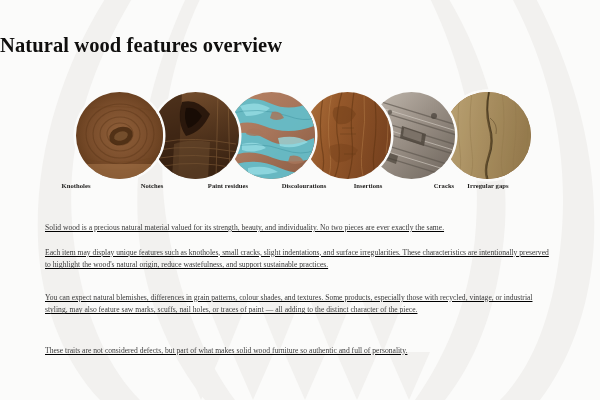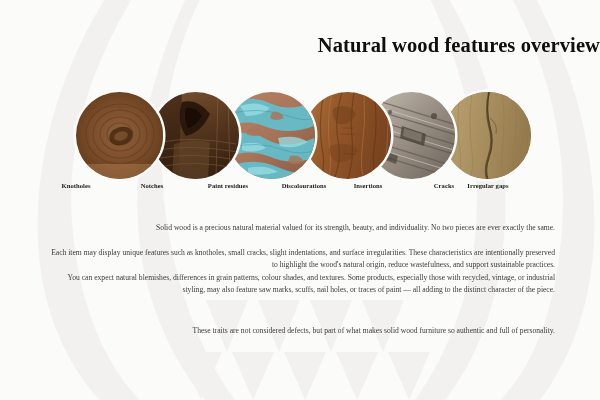--- a/index.html
+++ b/index.html
@@ -31,21 +31,21 @@
     width: 600px;
     height: 400px;
   }
 
   
   #page-title {
     position: absolute;
     top: 34px;
     left: 0;
     width: 600px;
-    text-align: right;
+    text-align: left;
     font-size: 20.5px;
     font-weight: bold;
     letter-spacing: 0.1px;
     color: #100f0e;
     font-family: "Liberation Serif", "DejaVu Serif", serif;
   }
 
   
   #feature-strip {
     position: absolute;
@@ -83,31 +83,32 @@
     color: #1b1a19;
     letter-spacing: 0.05px;
   }
 
   
   #body-copy {
     position: absolute;
     top: 222px;
     left: 45px;
     width: 510px;
-    text-align: right;
+    text-align: left;
+    text-decoration: underline;
   }
   .para {
     font-size: 7.6px;
     line-height: 12.6px;
     color: #3a3a3a;
     margin: 0 0 11px 0;
   }
   .para:last-child { margin-bottom: 17px; }
   .para.p1 { margin-bottom: 12px; }
-  .para.p2 { margin-bottom: 0; }
+  .para.p2 { margin-bottom: 20px; }
   .para.p3 { margin-bottom: 28px; }
 </style>
 </head>
 <body>
 
 <div id="watermark-layer">
   <svg viewBox="0 0 600 400" xmlns="http://www.w3.org/2000/svg">
     <rect x="0" y="0" width="600" height="400" fill="#fbfbfa"></rect>
     <g fill="#f2f1ef">
       <path d="M 150 -30 C 90 60, 60 150, 75 250 C 85 320, 110 370, 140 400 L 100 400 C 62 360, 40 300, 38 240 C 34 140, 72 40, 125 -30 Z"></path>

